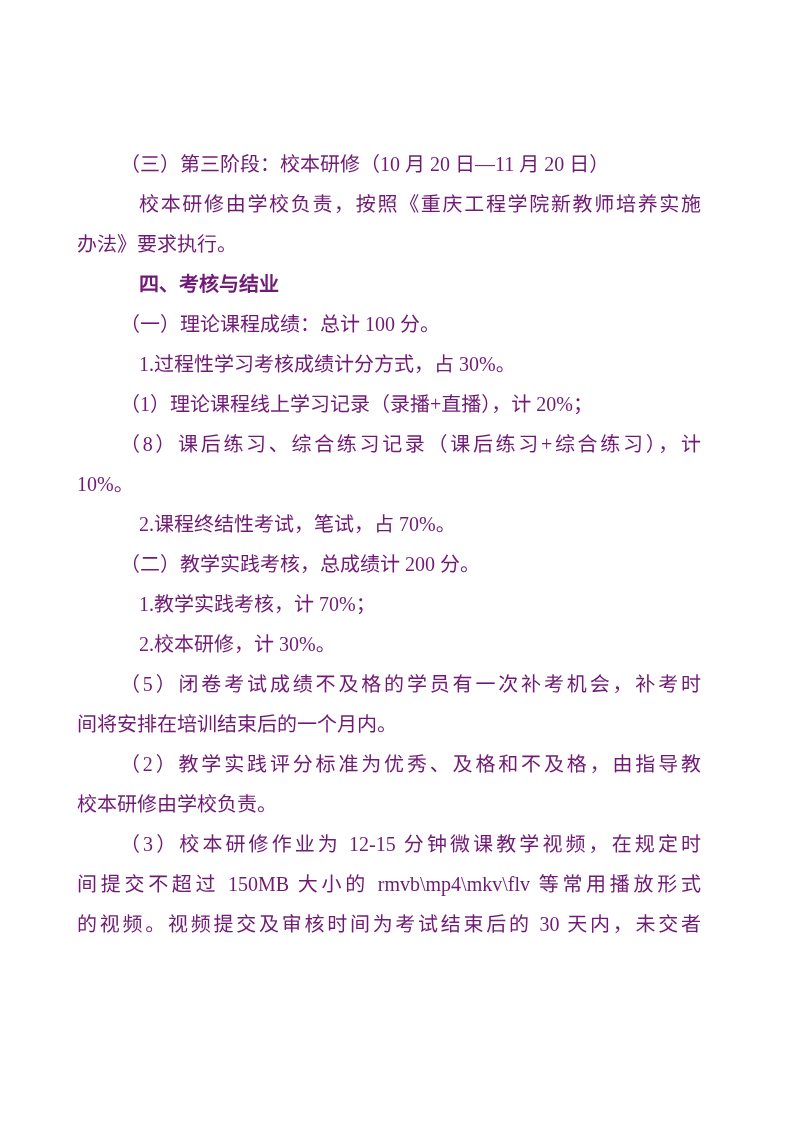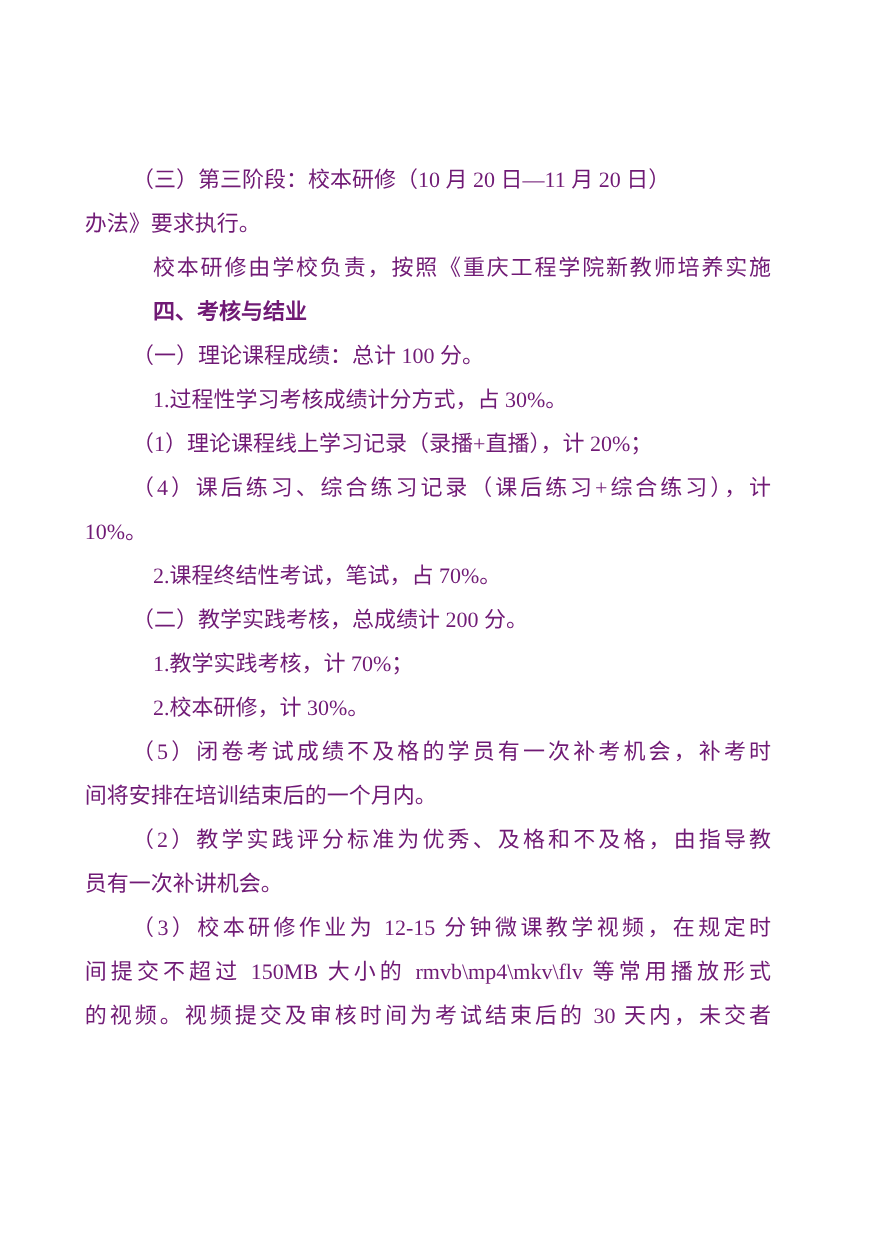--- a/index.html
+++ b/index.html
@@ -39,32 +39,32 @@
   .heading {
     font-family: "Liberation Sans", "DejaVu Sans", sans-serif;
     font-weight: 700;
   }
 </style>
 </head>
 <body>
 
 <div class="page">
   <div class="ln ind-p">（三）第三阶段：校本研修（10 月 20 日—11 月 20 日）</div>
+  <div class="ln ind-n fill">校本研修由学校负责，按照《重庆工程学院新教师培养实施</div>
   <div class="ln">办法》要求执行。</div>
-  <div class="ln ind-n fill">校本研修由学校负责，按照《重庆工程学院新教师培养实施</div>
   <div class="ln ind-n heading">四、考核与结业</div>
   <div class="ln ind-p">（一）理论课程成绩：总计 100 分。</div>
   <div class="ln ind-n">1.过程性学习考核成绩计分方式，占 30%。</div>
   <div class="ln ind-p">（1）理论课程线上学习记录（录播+直播），计 20%；</div>
-  <div class="ln ind-p fill">（4）课后练习、综合练习记录（课后练习+综合练习），计</div>
+  <div class="ln ind-p fill">（8）课后练习、综合练习记录（课后练习+综合练习），计</div>
   <div class="ln">10%。</div>
   <div class="ln ind-n">2.课程终结性考试，笔试，占 70%。</div>
   <div class="ln ind-p">（二）教学实践考核，总成绩计 200 分。</div>
   <div class="ln ind-n">1.教学实践考核，计 70%；</div>
   <div class="ln ind-n">2.校本研修，计 30%。</div>
   <div class="ln ind-p fill">（5）闭卷考试成绩不及格的学员有一次补考机会，补考时</div>
   <div class="ln">间将安排在培训结束后的一个月内。</div>
   <div class="ln ind-p fill">（2）教学实践评分标准为优秀、及格和不及格，由指导教</div>
-  <div class="ln">员有一次补讲机会。</div>
+  <div class="ln">校本研修由学校负责。</div>
   <div class="ln ind-p fill">（3）校本研修作业为 12-15 分钟微课教学视频，在规定时</div>
   <div class="ln fill">间提交不超过 150MB 大小的 rmvb\mp4\mkv\flv 等常用播放形式</div>
   <div class="ln fill">的视频。视频提交及审核时间为考试结束后的 30 天内，未交者</div>
 </div>
 
 </body></html>

